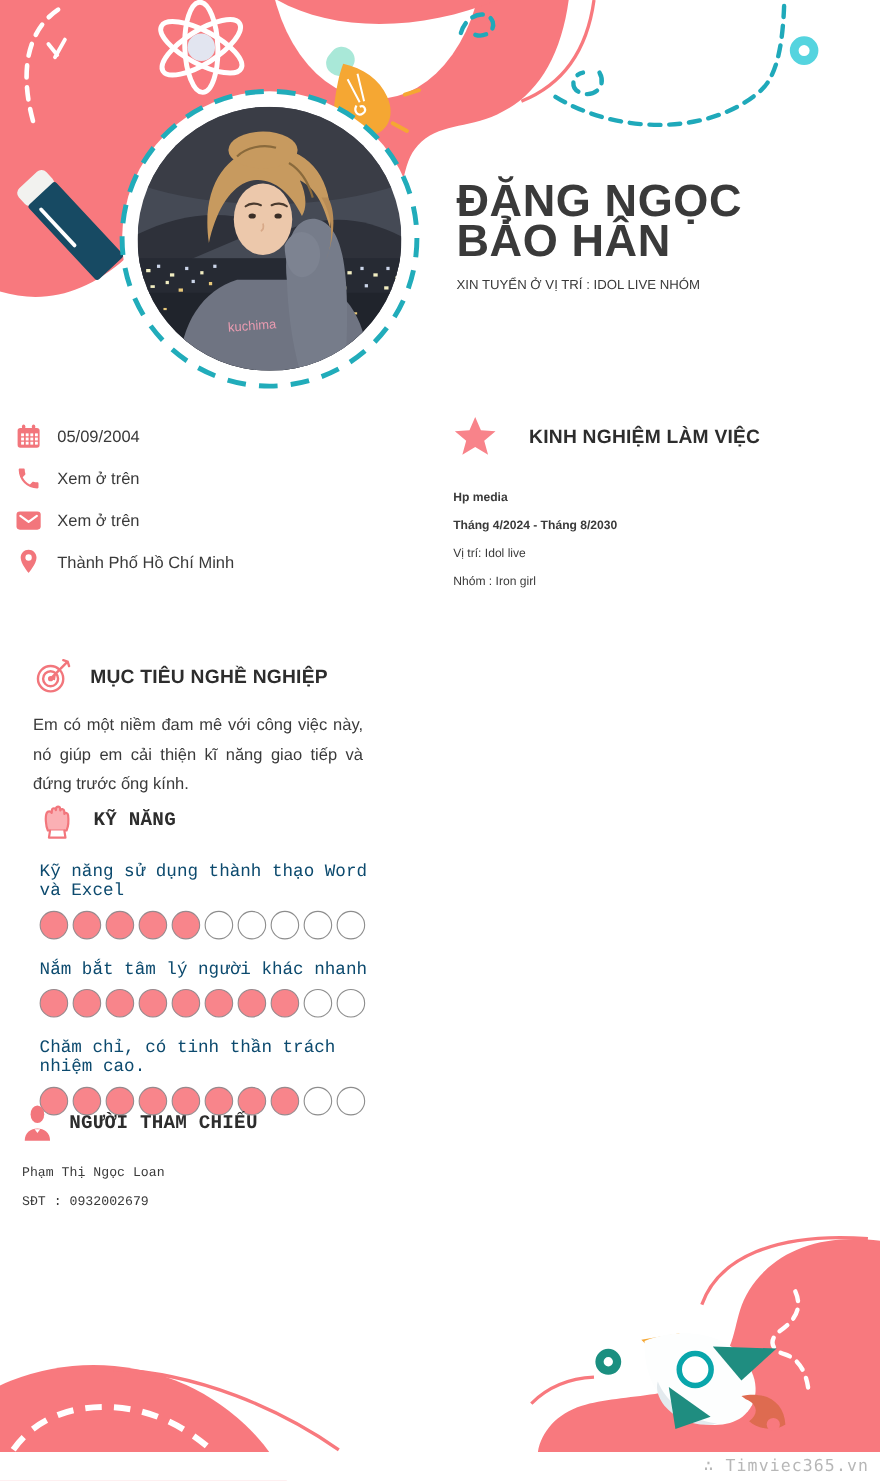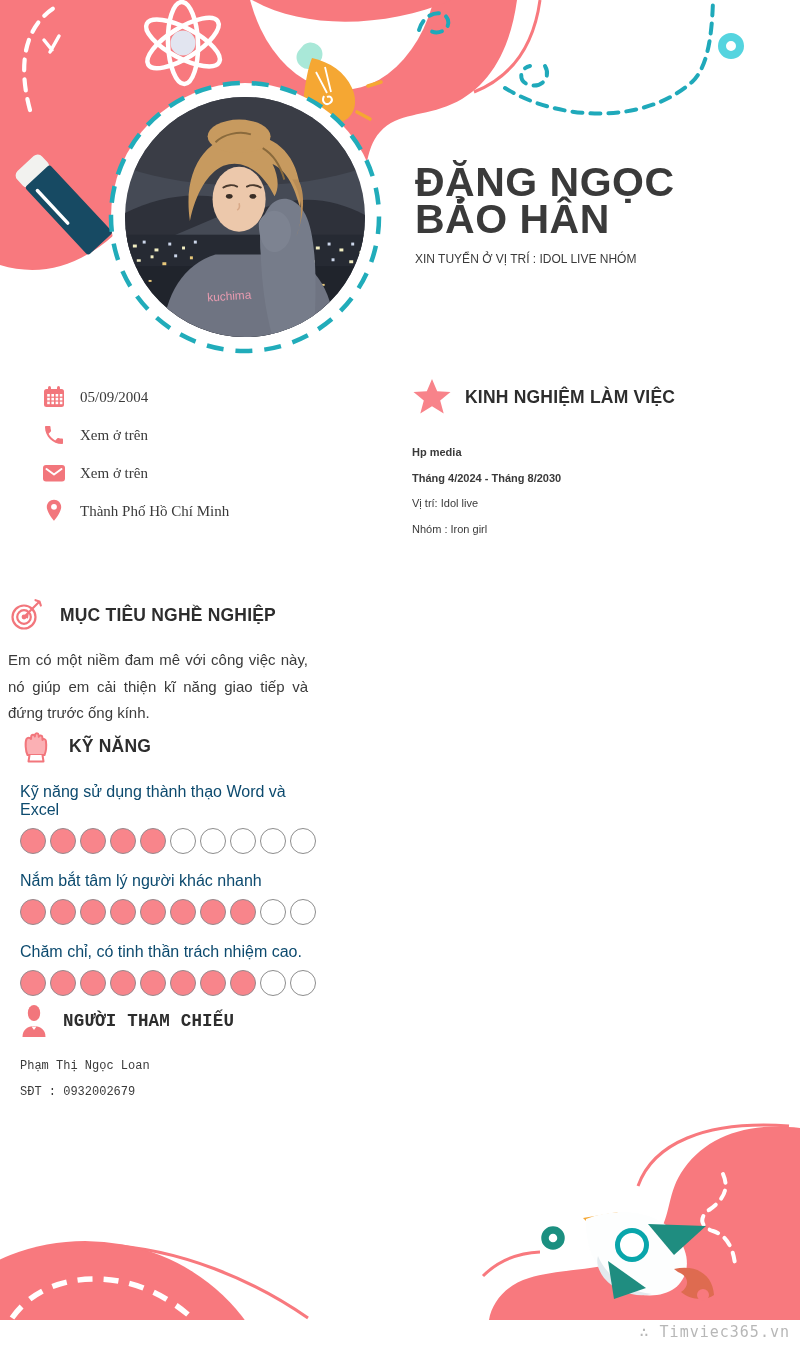--- a/index.html
+++ b/index.html
@@ -14,42 +14,42 @@
   .photo-wrap{position:absolute;left:108px;top:80px;width:274px;height:274px;z-index:3;}
   .photo-ring{position:absolute;left:0;top:0;}
   .photo{position:absolute;left:17px;top:17px;width:240px;height:240px;border-radius:50%;overflow:hidden;}
 
   
   .name-block{position:absolute;left:415px;top:164px;width:300px;z-index:3;}
   .cv-name{font-size:41px;line-height:37px;font-weight:bold;color:#3a3a3a;letter-spacing:.5px;margin:0;}
   .cv-subtitle{margin-top:14px;font-size:12px;color:#3a3a3a;white-space:nowrap;}
 
   
-  .info-list{position:absolute;left:40px;top:378px;z-index:3;font-family:Liberation Serif, serif;}
+  .info-list{position:absolute;left:12px;top:378px;z-index:3;}
   .info-row{display:flex;align-items:center;height:38px;}
   .info-icon{width:27px;height:27px;display:flex;align-items:center;justify-content:center;color:#F2767C;flex:0 0 27px;}
   .info-label{margin-left:13px;font-size:15px;color:#3a3a3a;}
 
   
   .sec-head{display:flex;align-items:center;}
   .sec-title{font-size:17.5px;font-weight:bold;color:#2d2d2d;letter-spacing:.2px;}
 
   
   .experience{position:absolute;left:412px;top:378px;z-index:3;width:330px;}
-  .experience .sec-title{margin-left:13px;}
+  .experience .sec-title{margin-left:29px;}
   .exp-body{margin-top:24px;font-size:11px;line-height:25.5px;}
   .exp-company,.exp-period{font-weight:bold;}
 
   
-  .objective{position:absolute;left:8px;top:596px;width:300px;z-index:3;}
+  .objective{position:absolute;left:30px;top:596px;width:300px;z-index:3;}
   .objective .sec-title{margin-left:8px;}
   .objective-text{margin-top:13px;font-size:15px;line-height:26.5px;text-align:justify;color:#3a3a3a;}
 
   
-  .skills{position:absolute;left:20px;top:727px;width:302px;z-index:3;}
+  .skills{position:absolute;left:36px;top:727px;width:302px;z-index:3;font-family:Liberation Mono, monospace;}
   .skills .sec-title{margin-left:17px;}
   .skill-label{margin-top:18px;font-size:16px;color:#0c4a6e;}
   .dots{margin-top:9px;display:flex;gap:4px;}
   .dot{width:26px;height:26px;border-radius:50%;box-sizing:border-box;border:1.6px solid #8d8d8d;background:#fff;}
   .dot.filled{background:#F8858B;border-color:#97898d;}
 
   
   .reference{position:absolute;left:20px;top:1002px;z-index:3;width:320px;font-family:Liberation Mono, monospace;}
   .reference .sec-title{margin-left:15px;}
   .ref-body{margin-top:13px;font-size:12px;line-height:26px;}

